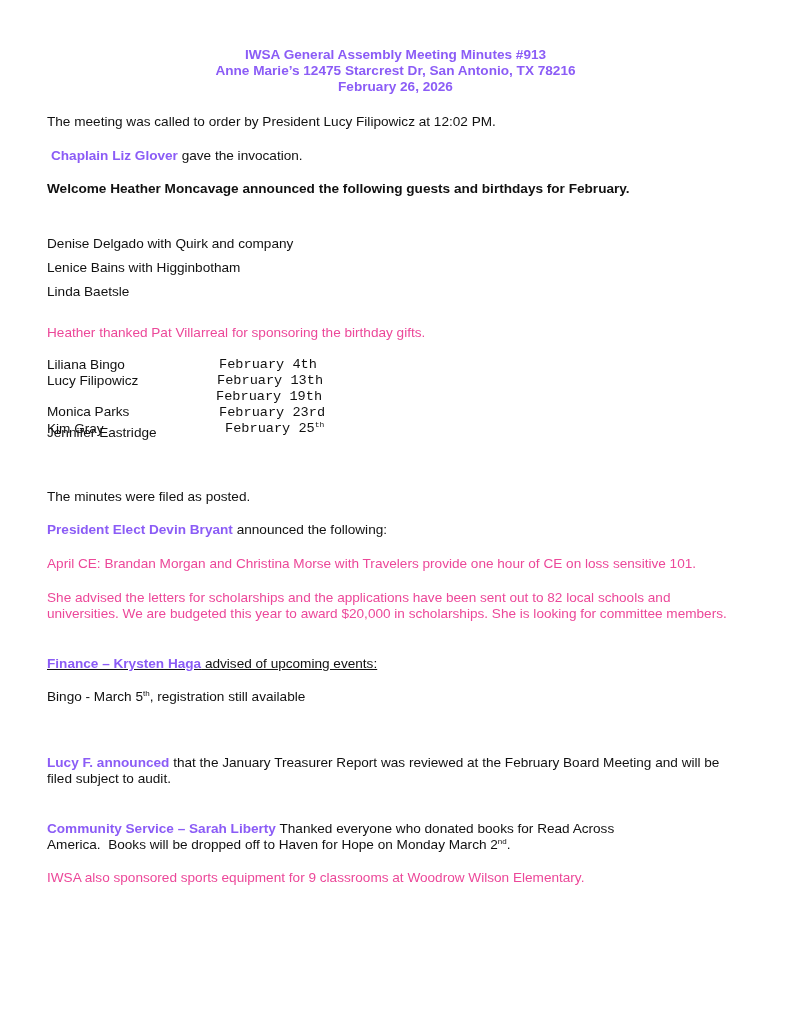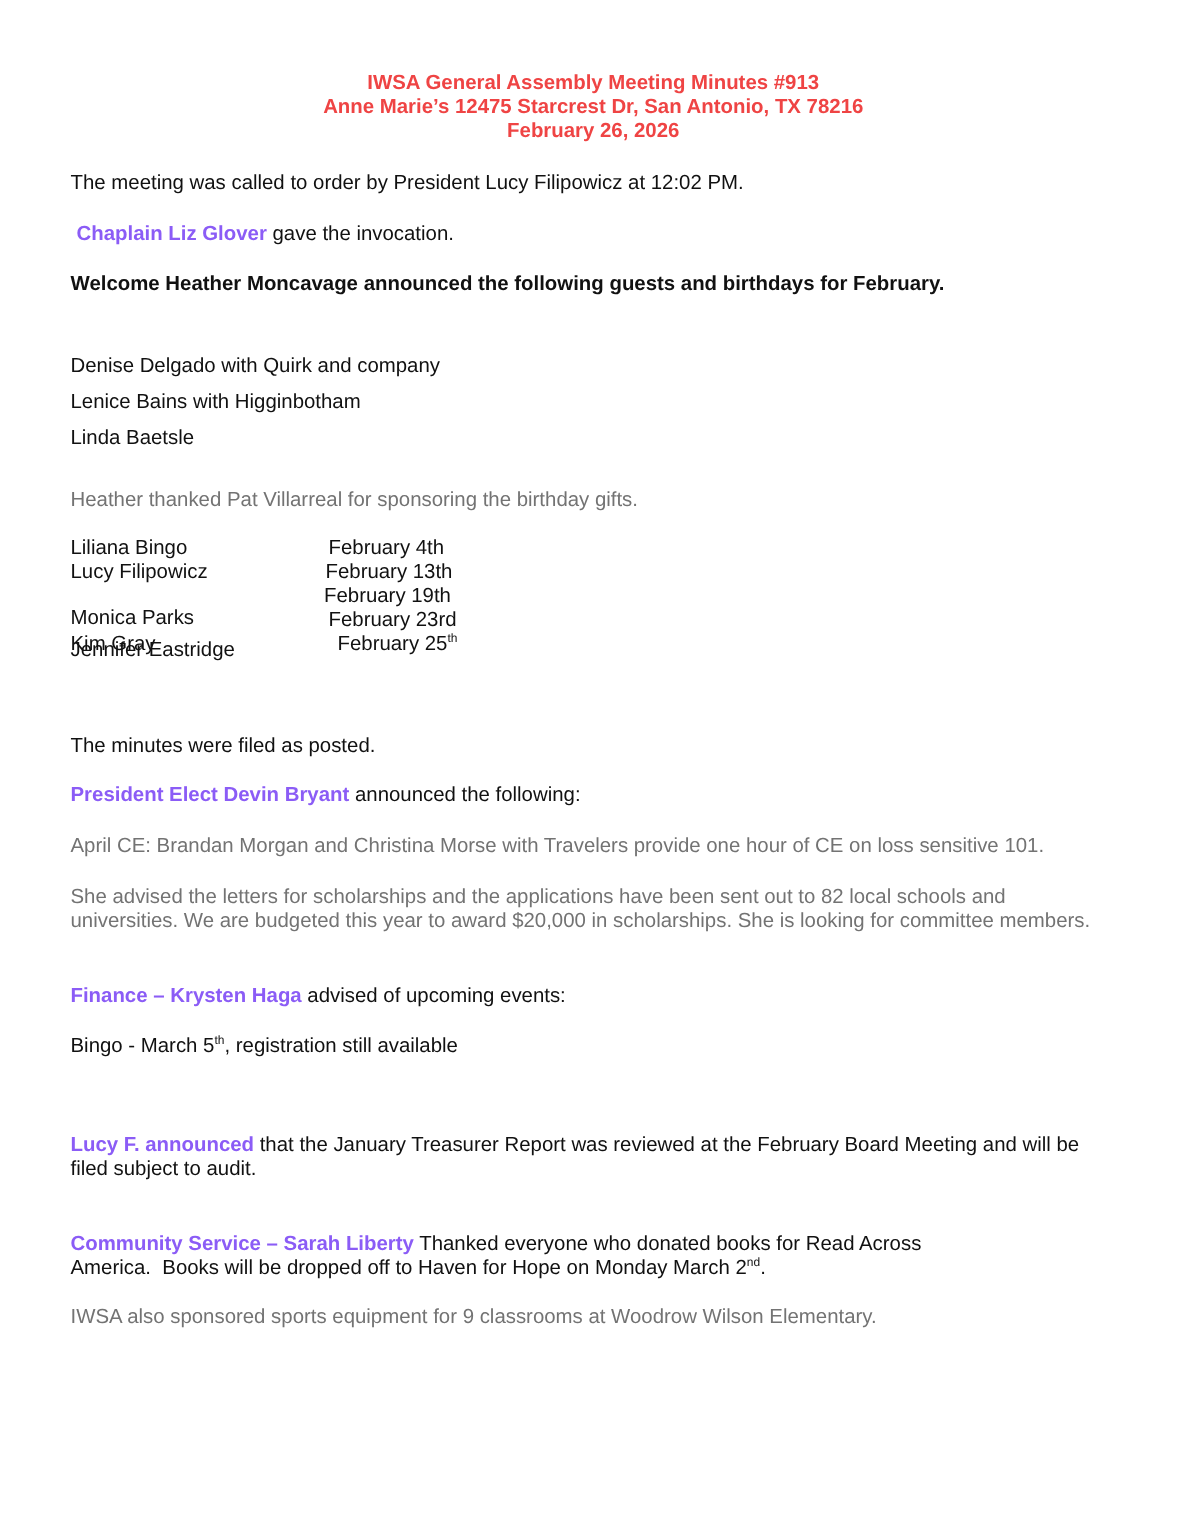--- a/index.html
+++ b/index.html
@@ -1,26 +1,26 @@
 <!DOCTYPE html>
 <html><head>
 <meta charset="utf-8">
 <style>
   html, body { margin: 0; padding: 0; background: #ffffff; }
   body { width: 791px; height: 1024px; position: relative; overflow: hidden;
          font-family: "Liberation Sans", sans-serif; color: #111; font-size: 13.6px; }
   .page { position: absolute; left: 0; top: 0; width: 791px; height: 1024px; }
   .header { position: absolute; top: 47px; left: 0; width: 791px; text-align: center;
-            font-weight: bold; font-size: 13.6px; line-height: 16px; color: #ef4444; }
+            font-weight: bold; font-size: 13.6px; line-height: 16px; color: #8b5cf6; }
   .line { position: absolute; left: 47px; white-space: nowrap; line-height: 16px; }
-  .gray { color: #737373; }
+  .gray { color: #ec4899; }
   b { font-weight: bold; color: #8b5cf6; }
   sup { font-size: 8px; vertical-align: 5px; line-height: 0; }
   .bday-name { position: absolute; left: 47px; line-height: 16px; }
-  .bday-date { position: absolute; line-height: 16px; }
+  .bday-date { position: absolute; line-height: 16px; font-family: Liberation Mono, monospace; }
   .para { position: absolute; left: 47px; width: 700px; line-height: 16px; }
 </style>
 </head>
 <body>
 
 <div class="page">
 
   <div class="header">
     <div>IWSA General Assembly Meeting Minutes #913</div>
     <div>Anne Marie’s 12475 Starcrest Dr, San Antonio, TX 78216</div>
@@ -68,21 +68,21 @@
   <div class="line" style="top:522px;">
     <b>President Elect Devin Bryant</b><span> announced the following:</span>
   </div>
 
   <div class="line" style="top:489px;">The minutes were filed as posted.</div>
 
   <div class="line gray" style="top:556px;">April CE: Brandan Morgan and Christina Morse with Travelers provide one hour of CE on loss sensitive 101.</div>
 
   <div class="para gray" style="top:590px; width:690px;">She advised the letters for scholarships and the applications have been sent out to 82 local schools and universities. We are budgeted this year to award $20,000 in scholarships. She is looking for committee members.</div>
 
-  <div class="line" style="top:656px;">
+  <div class="line" style="top:656px;text-decoration:underline;">
     <b>Finance – Krysten Haga</b><span> advised of upcoming events:</span>
   </div>
 
   <div class="line" style="top:689px;">
     <span>Bingo - March 5</span><sup>th</sup><span>, registration still available</span>
   </div>
 
 
   <div class="para" style="top:755px; width:695px;">
     <b>Lucy F. announced</b><span> that the January Treasurer Report was reviewed at the February Board Meeting and will be filed subject to audit.</span>

